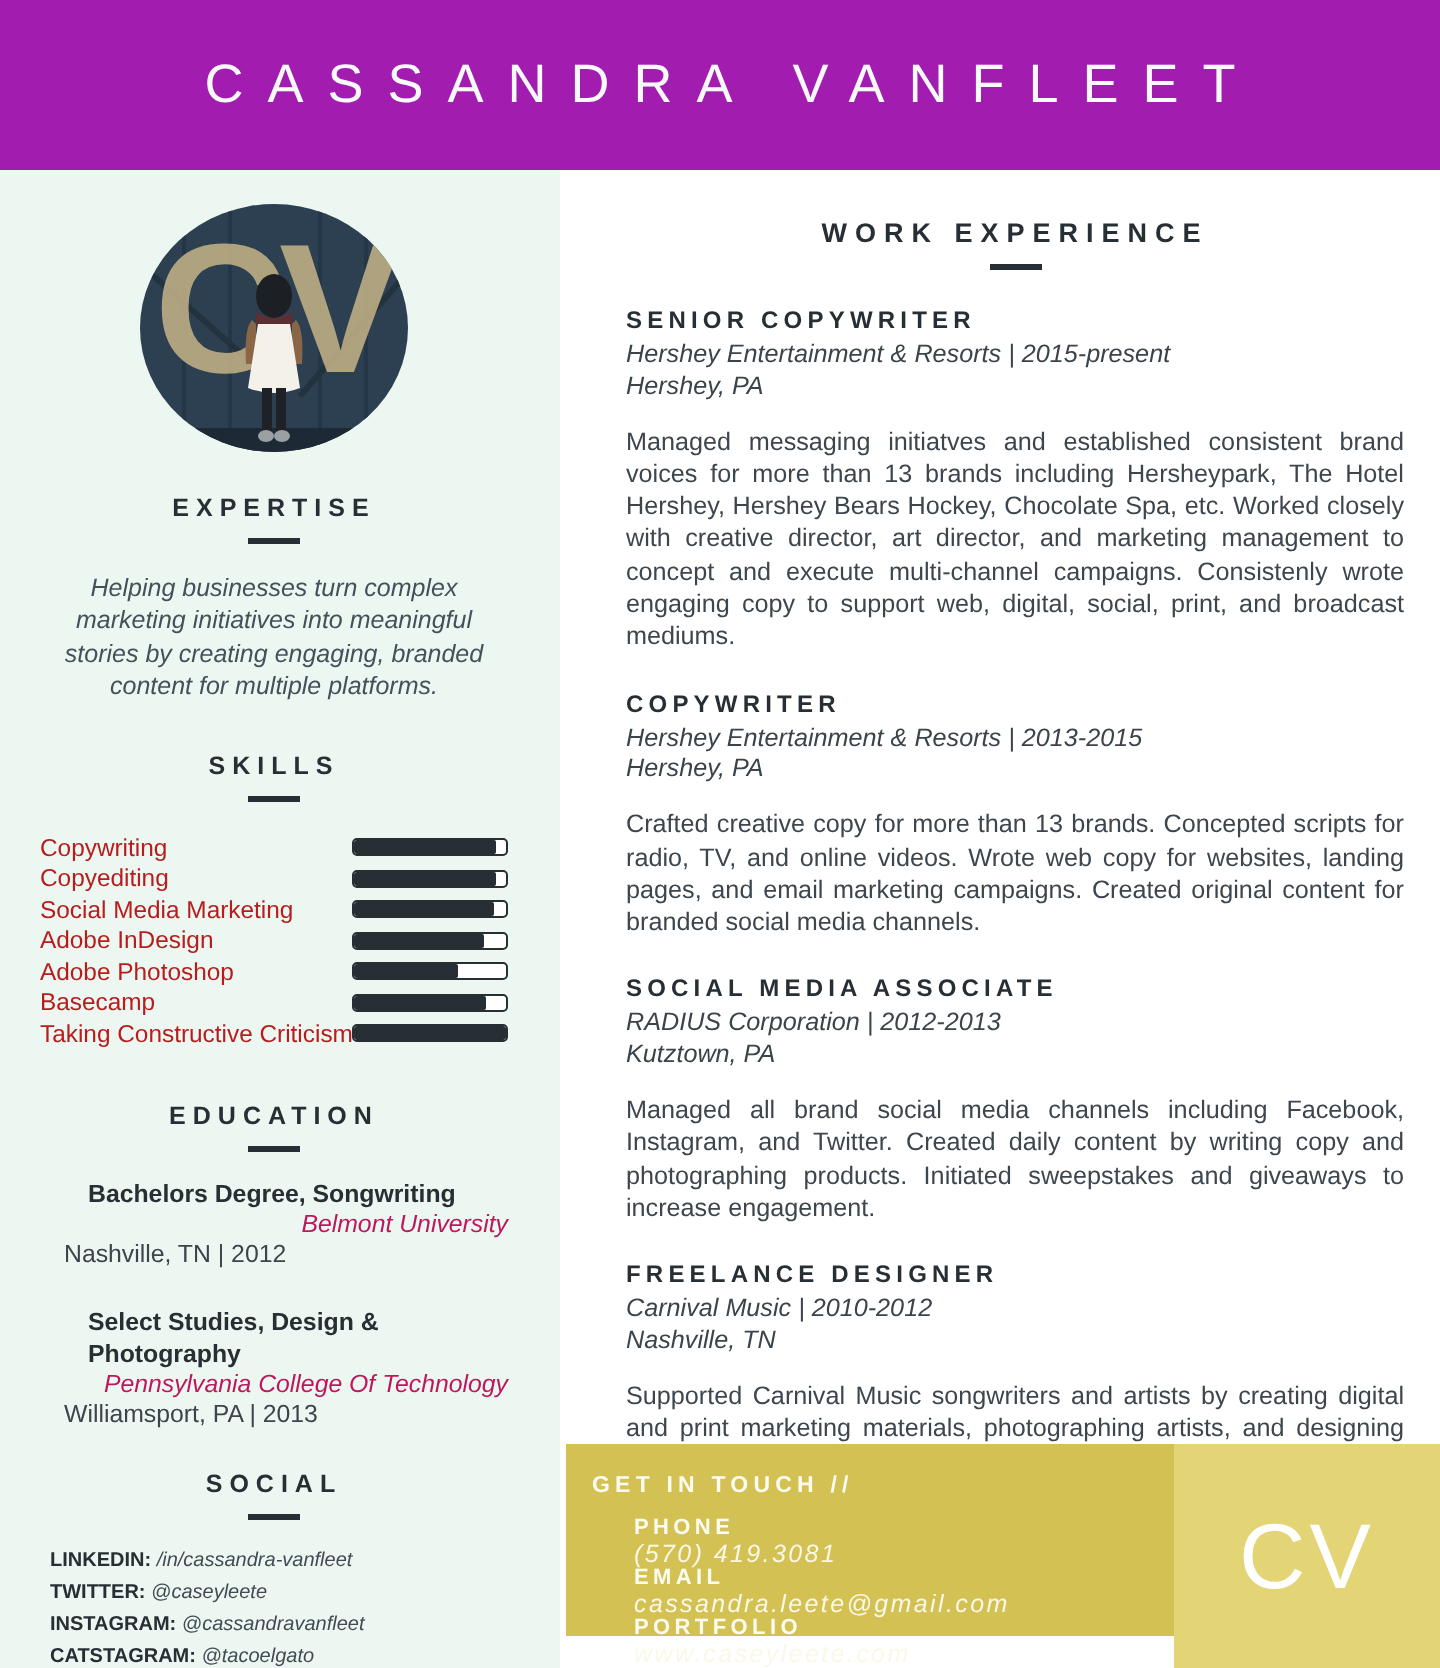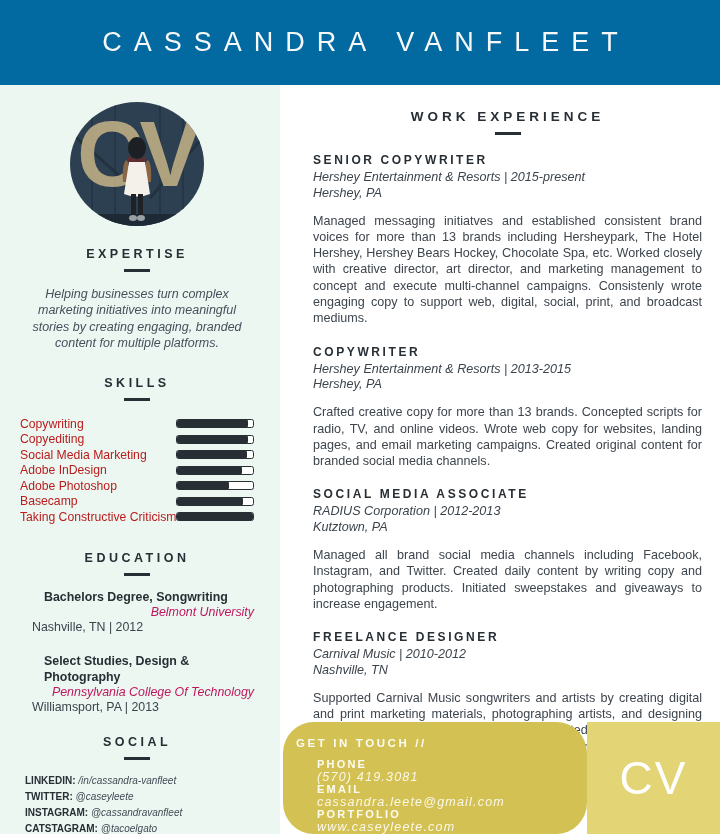--- a/index.html
+++ b/index.html
@@ -1,20 +1,20 @@
 <!DOCTYPE html>
 <html><head>
 <meta charset="utf-8">
 <style>
   html,body{margin:0;padding:0;background:#ffffff;}
   .page{position:relative;width:720px;height:834px;background:#ffffff;overflow:hidden;
         font-family:"Liberation Sans","DejaVu Sans",sans-serif;color:#3c444c;}
 
   
-  .header{position:absolute;left:0;top:0;width:720px;height:85px;background:#0369a1;
+  .header{position:absolute;left:0;top:0;width:720px;height:85px;background:#a21caf;
           display:flex;align-items:center;justify-content:center;}
   .header h1{margin:0;font-size:27px;font-weight:400;letter-spacing:12px;text-indent:12px;
              color:#f7f9fa;}
 
   
   .sidebar{position:absolute;left:0;top:85px;width:280px;height:749px;background:#ecf7f2;}
   .side-inner{margin:0 26px 0 20px;}
   .photo-wrap{width:134px;height:124px;border-radius:50%;overflow:hidden;margin:17px auto 0;}
   .sec-h{font-size:12.5px;font-weight:bold;letter-spacing:3.5px;color:#272e34;
          text-align:center;margin:0;}
@@ -46,22 +46,22 @@
   .main-inner{padding:24px 18px 0 33px;}
   .work-h{font-size:13.5px;letter-spacing:4px;}
   .job{margin-top:18px;}
   .job:first-of-type{margin-top:21px;}
   .job-title{margin:0;font-size:12px;font-weight:bold;letter-spacing:2.6px;color:#272e34;}
   .job-meta{font-style:italic;font-size:12.6px;line-height:15.8px;color:#3b434b;margin-top:3px;}
   .job-loc{font-style:italic;font-size:12.6px;line-height:15.8px;color:#3b434b;}
   .job-desc{margin-top:11px;font-size:12.6px;line-height:16.3px;text-align:justify;color:#3d454d;}
 
   
-  .contact{position:absolute;left:283px;top:722px;width:304px;height:112px;background:#d3c153;
-           color:#ffffff;box-sizing:border-box;padding:15px 0 0 13px;border-radius:31px;}
+  .contact{position:absolute;left:283px;top:722px;width:304px;height:96px;background:#d3c153;
+           color:#ffffff;box-sizing:border-box;padding:15px 0 0 13px;}
   .contact-h{font-size:11.5px;font-weight:bold;letter-spacing:2.6px;margin:0 0 9px 0;color:#fdfcf2;}
   .contact-row{display:flex;height:25px;align-items:flex-start;padding-left:21px;flex-direction:column;}
   .contact-label{width:79px;font-size:11px;font-weight:bold;letter-spacing:2.2px;color:#fdfcf2;}
   .contact-value{font-style:italic;font-size:12.5px;letter-spacing:1.2px;color:#fbf8e8;}
   .cv-square{position:absolute;left:587px;top:722px;width:133px;height:112px;background:#e3d475;
              display:flex;align-items:center;justify-content:center;}
   .cv-square span{font-size:46px;letter-spacing:2px;color:#ffffff;font-weight:400;}
 </style>
 </head>
 <body>

